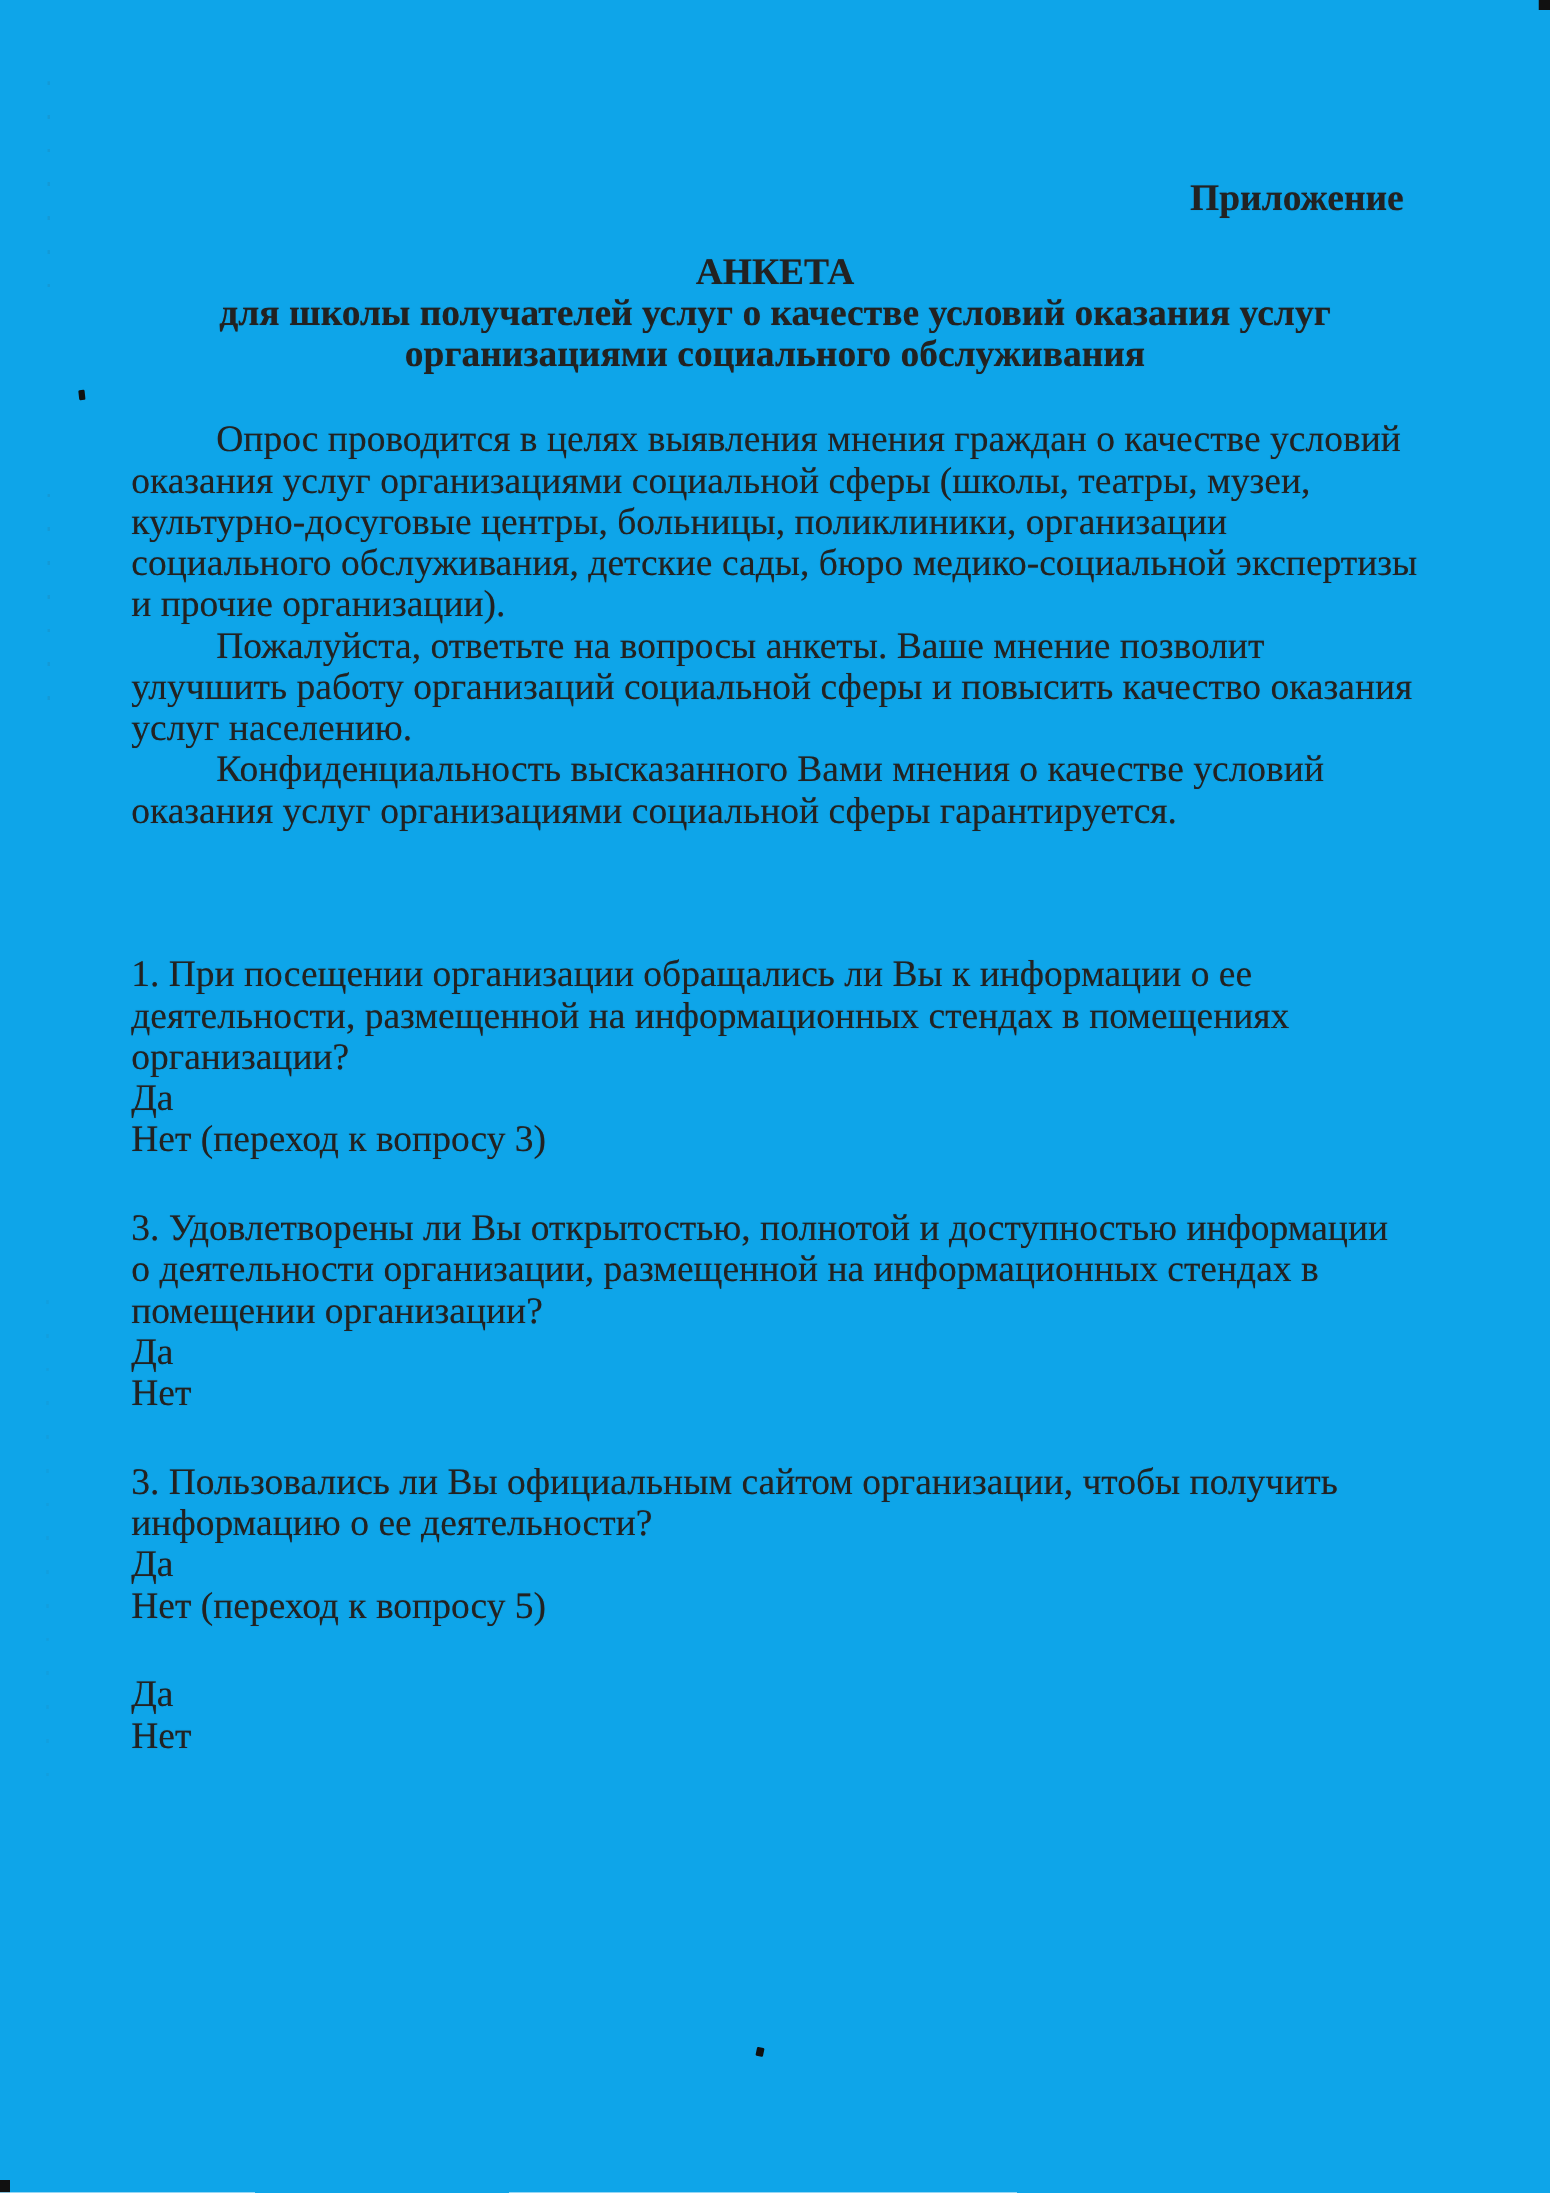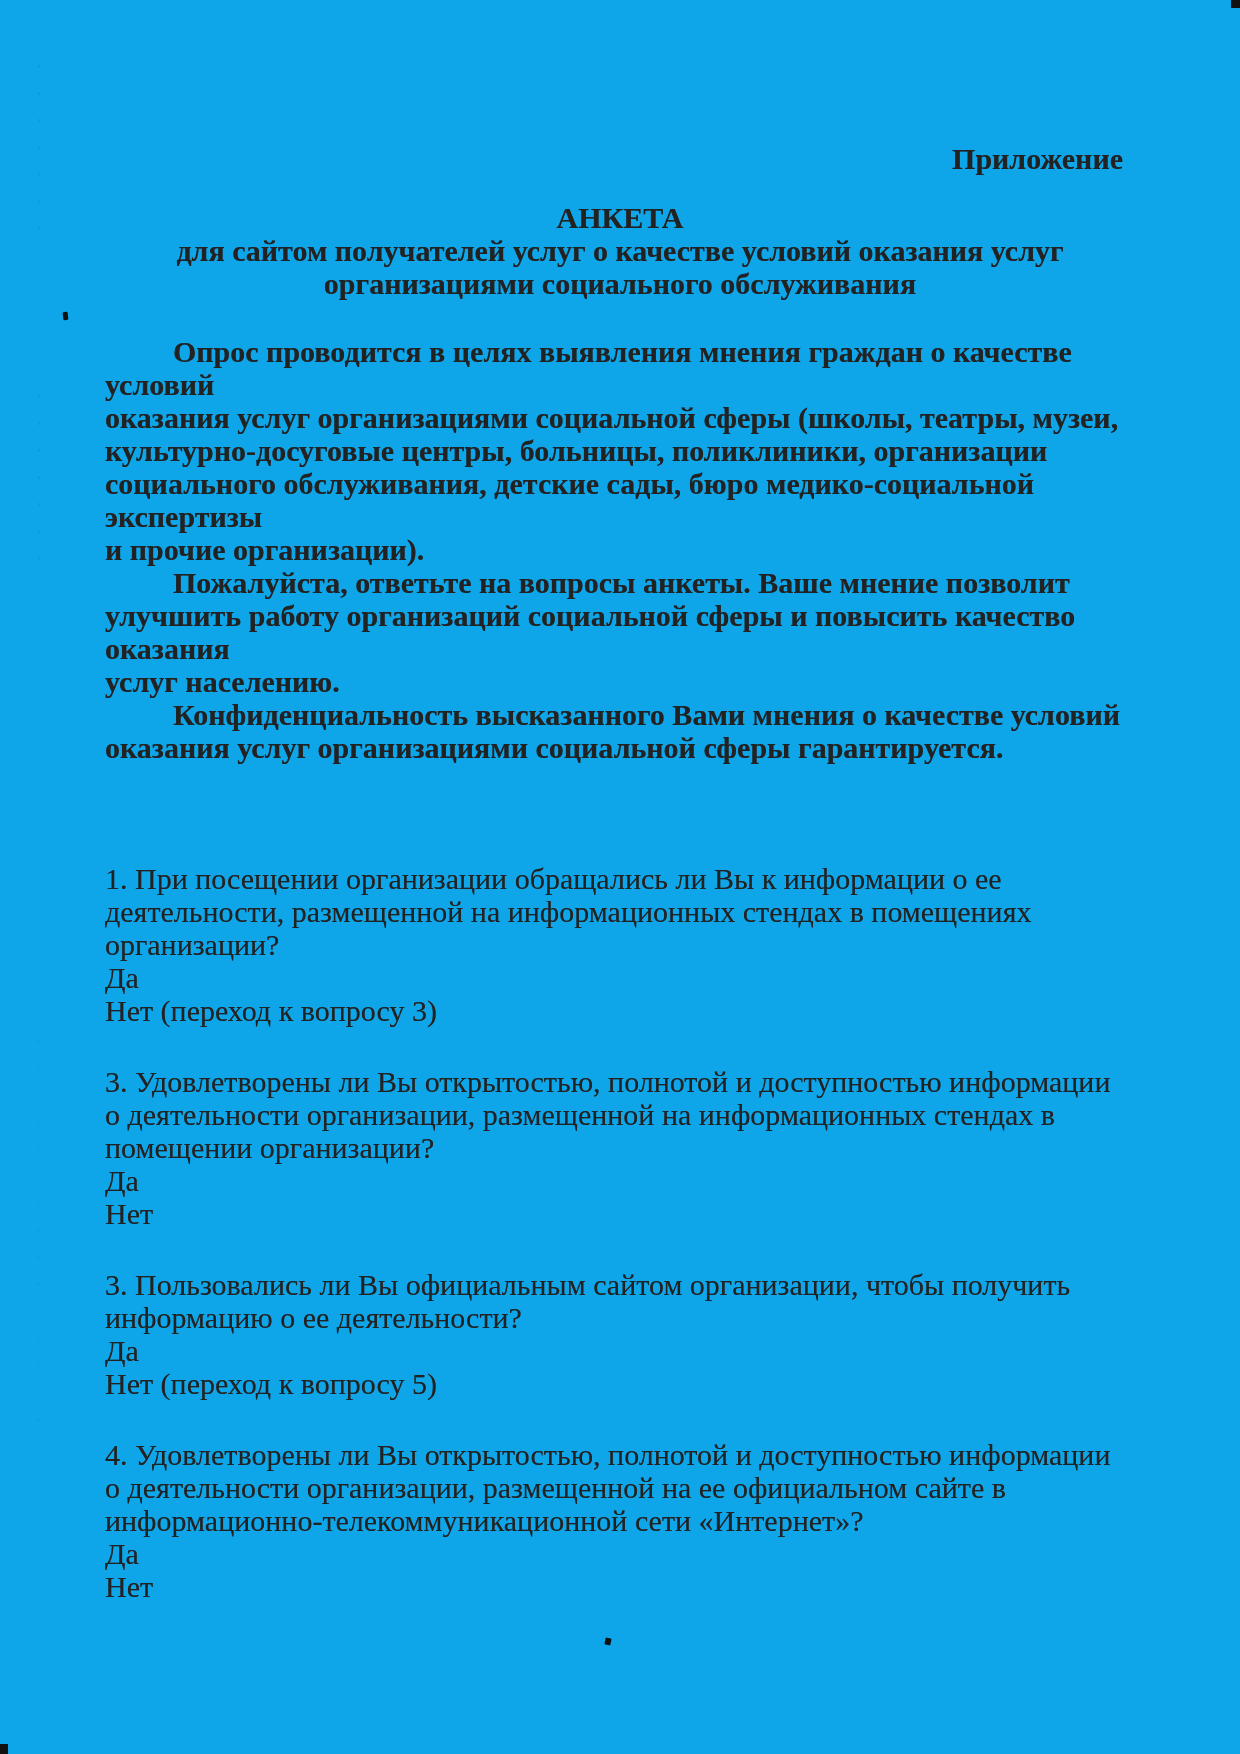--- a/index.html
+++ b/index.html
@@ -47,21 +47,20 @@
     margin-top: 36px;
     text-align: center;
   }
   .intro {
     margin-top: 35px;
   }
   .para {
     margin: 0;
     white-space: pre-line;
     text-indent: 68px;
-    font-weight: bold;
   }
   .questions {
     margin-top: 98px;
   }
   .question {
     margin-bottom: 38px;
   }
   .q-text, .answer {
     white-space: pre-line;
   }
@@ -98,21 +97,21 @@
   <div class="artifact speck-2"></div>
   <div class="streak streak-1"></div>
   <div class="streak streak-2"></div>
   <div class="streak streak-3"></div>
 
   <div class="content">
 
     <div class="appendix">Приложение</div>
 
     <h1 class="title">АНКЕТА</h1>
-    <div class="subtitle">для сайтом получателей услуг о качестве условий оказания услуг
+    <div class="subtitle">для школы получателей услуг о качестве условий оказания услуг
 организациями социального обслуживания</div>
 
 
     <div class="intro">
       <p class="para">Опрос проводится в целях выявления мнения граждан о качестве условий
 оказания услуг организациями социальной сферы (школы, театры, музеи,
 культурно-досуговые центры, больницы, поликлиники, организации
 социального обслуживания, детские сады, бюро медико-социальной экспертизы
 и прочие организации).</p>
       <p class="para">Пожалуйста, ответьте на вопросы анкеты. Ваше мнение позволит
@@ -141,22 +140,19 @@
       </div>
 
       <div class="question">
         <div class="q-text">3. Пользовались ли Вы официальным сайтом организации, чтобы получить
 информацию о ее деятельности?</div>
         <div class="answer">Да</div>
         <div class="answer">Нет (переход к вопросу 5)</div>
       </div>
 
       <div class="question">
-        <div class="q-text">4. Удовлетворены ли Вы открытостью, полнотой и доступностью информации
-о деятельности организации, размещенной на ее официальном сайте в
-информационно-телекоммуникационной сети «Интернет»?</div>
         <div class="answer">Да</div>
         <div class="answer">Нет</div>
       </div>
 
     </div>
   </div>
 </div>
 
 </body></html>

